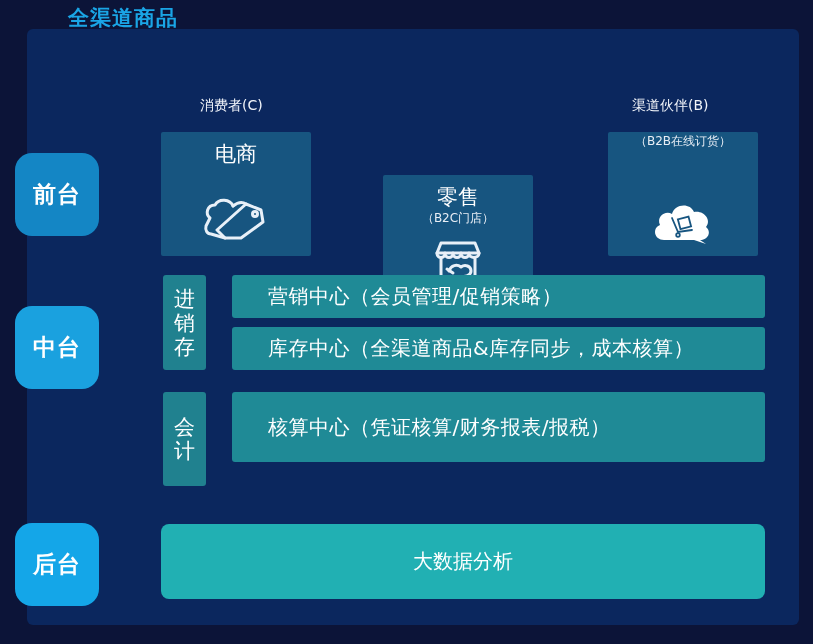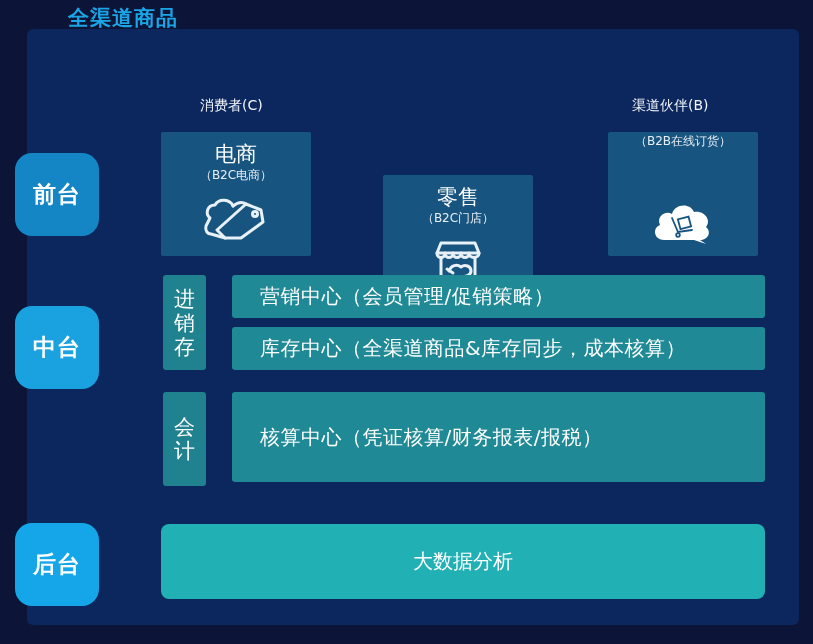--- a/index.html
+++ b/index.html
@@ -36,21 +36,21 @@
   .card .name { font-size: 21px; margin-top: 10px; line-height: 24px; color: #fff; }
   .card .sub { font-size: 12px; color: #e8eef5; margin-top: 1px; }
   .card .icon { position: absolute; left: 50%; transform: translateX(-50%); top: 62px; }
   .vlabel {
     position: absolute; left: 163px; width: 43px; background: #20818f;
     border-radius: 3px; display: flex; flex-direction: column;
     align-items: center; justify-content: center; font-size: 21px; line-height: 24px; color: #fff;
   }
   .bar {
     position: absolute; left: 232px; width: 533px; background: #1f8a96;
-    border-radius: 3px; display: flex; align-items: center; padding-left: 28px;
+    border-radius: 3px; display: flex; align-items: center; padding-left: 36px;
     font-size: 20px; color: #fff; letter-spacing: 0.5px;
   }
   .bigdata {
     position: absolute; left: 161px; top: 524px; width: 604px; height: 75px;
     background: #21b0b3; border-radius: 8px;
     display: flex; align-items: center; justify-content: center;
     font-size: 20px; color: #fff;
   }
 </style>
 </head>
@@ -62,21 +62,20 @@
 
 <div class="tier front">前台</div>
 <div class="tier mid">中台</div>
 <div class="tier back">后台</div>
 
 <div class="group-label" style="left:200px; top:97px;">消费者(C)</div>
 <div class="group-label" style="left:632px; top:97px;">渠道伙伴(B)</div>
 
 <div class="card" style="left:161px;">
   <div class="name">电商</div>
-  <div class="sub">（B2C电商）</div>
   <div class="icon">
     <svg width="66" height="50" viewBox="0 0 66 50" fill="none" stroke="#e8f0f8" stroke-width="3" stroke-linecap="round" stroke-linejoin="round">
       <path d="M30 12 C27 5 16 4 12 11 C4 11 2 20 7 24 L3 32 C2 36 4 40 8 40 L22 44"></path>
       <path d="M30 12 C35 8 40 8 43 10"></path>
       <path d="M43 10 L58 16 L60 28 L38 44 L22 44 L14 36 Z"></path>
       <circle cx="52" cy="20" r="2.5"></circle>
     </svg>
   </div>
 </div>
 
@@ -115,15 +114,15 @@
 </div>
 
 <div class="bar" style="top:275px; height:43px;">营销中心（会员管理/促销策略）</div>
 <div class="bar" style="top:327px; height:43px;">库存中心（全渠道商品&amp;库存同步，成本核算）</div>
 
 <div class="vlabel" style="top:392px; height:94px;">
   <span>会</span>
   <span>计</span>
 </div>
 
-<div class="bar" style="top:392px; height:90px;">核算中心（凭证核算/财务报表/报税）</div>
+<div class="bar" style="top:392px; height:70px;">核算中心（凭证核算/财务报表/报税）</div>
 
 <div class="bigdata">大数据分析</div>
 
 </body></html>

